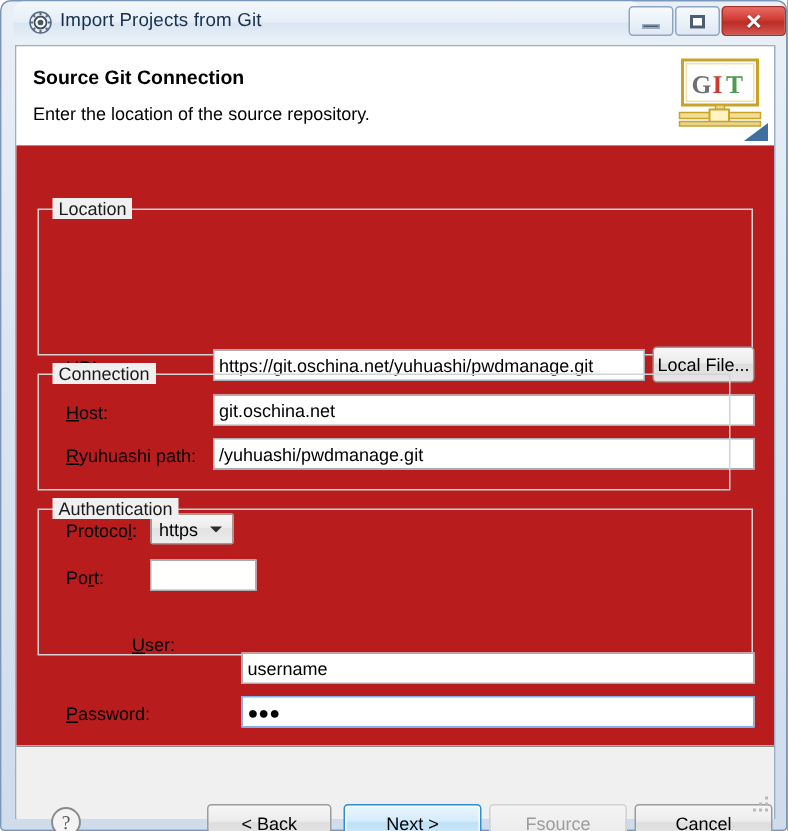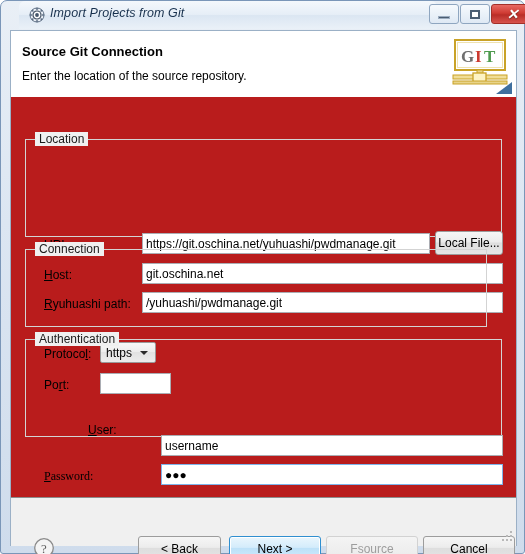--- a/index.html
+++ b/index.html
@@ -14,24 +14,23 @@
   
   #window{
     position:absolute;left:0;top:0;width:525px;height:554px;
     box-sizing:border-box;
     background:linear-gradient(180deg,#e9eff6 0%,#dce6f2 40%,#cfdcec 100%);
     border:1px solid #7a96b8;
     border-radius:7px 7px 3px 3px;
     padding:0;
   }
   #titlebar{
-    position:absolute;left:18px;top:0;width:418px;height:28px;
+    position:absolute;left:8px;top:0;width:418px;height:28px;
     border-radius:6px 6px 0 0;
     background:linear-gradient(180deg,#f4f8fc 0%,#e6eef7 48%,#dbe6f2 52%,#eaf1f8 100%);
-    font-style:italic;
   }
   #title-icon{
     position:absolute;left:10px;top:6px;width:16px;height:16px;
   }
   #title-text{
     position:absolute;left:31px;top:5px;
     font-size:12.5px;color:#17304d;
     letter-spacing:.1px;
     white-space:nowrap;
   }
@@ -286,21 +285,21 @@
       <span class="lbl" style="left:33px;top:281px;"><span>Po</span><u>r</u><span>t:</span></span>
       <input class="tf" id="fld-port" style="left: 89px; top: 276px; width: 71px;" value="">
 
       <div class="group" id="group-auth">
         <span class="group-title">Authentication</span>
       </div>
 
       <span class="lbl" style="left:33px;top:326px;margin-left:44px;"><u>U</u><span>ser:</span></span>
       <input class="tf" id="fld-user" style="left: 150px; top: 338px; width: 342px;" value="username">
 
-      <span class="lbl" style="left:33px;top:372px;font-family:Liberation Serif, serif;"><u>P</u><span>assword:</span></span>
+      <span class="lbl" style="left:33px;top:372px;"><u>P</u><span>assword:</span></span>
       <input class="tf focused" id="fld-pass" style="left: 150px; top: 367px; width: 342px;" value="●●●">
 
       <span class="lbl" style="left:33px;top:401px;">Store in Secure Store</span>
       <span class="cbx" style="left:159px;top:401px;">
         <span class="inner"></span>
       </span>
 
     </div>
 
     <div id="buttonbar"></div>

